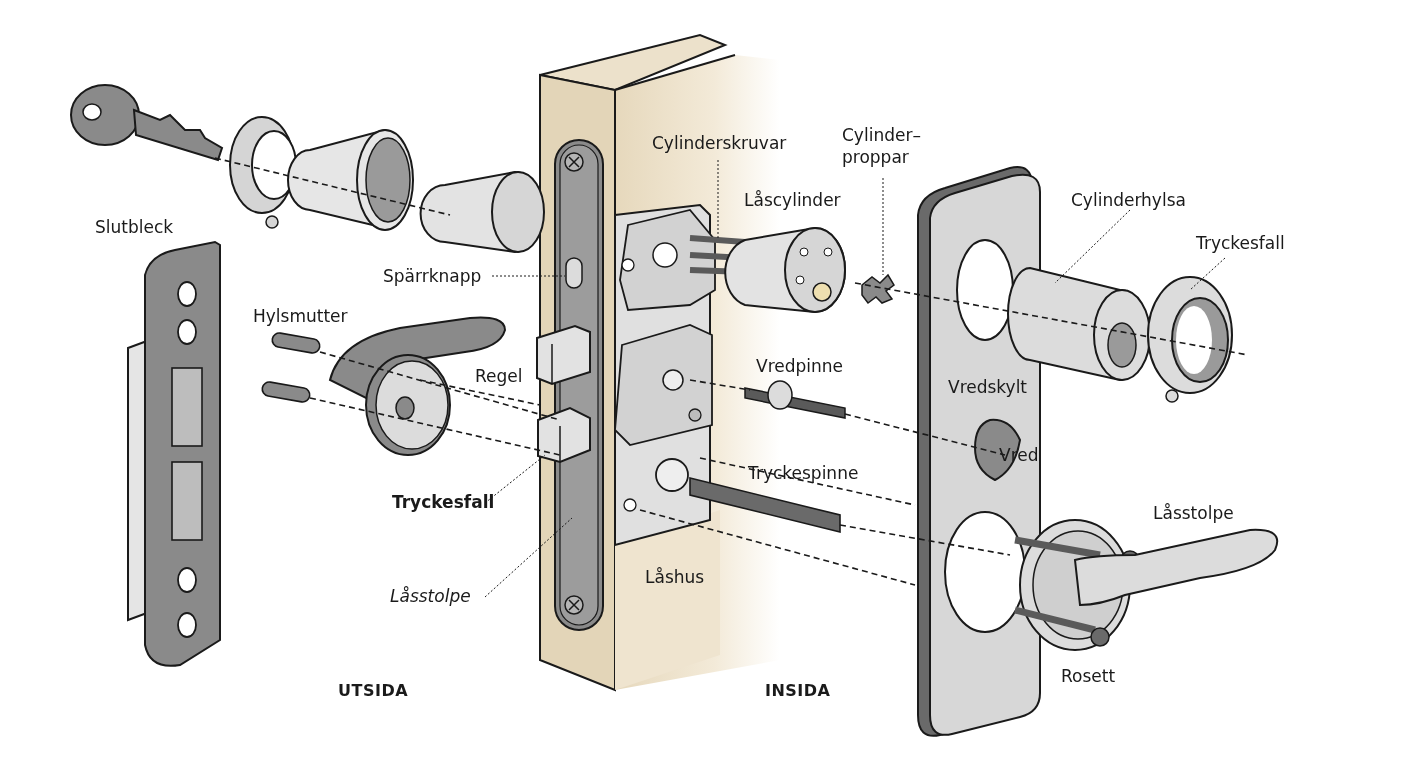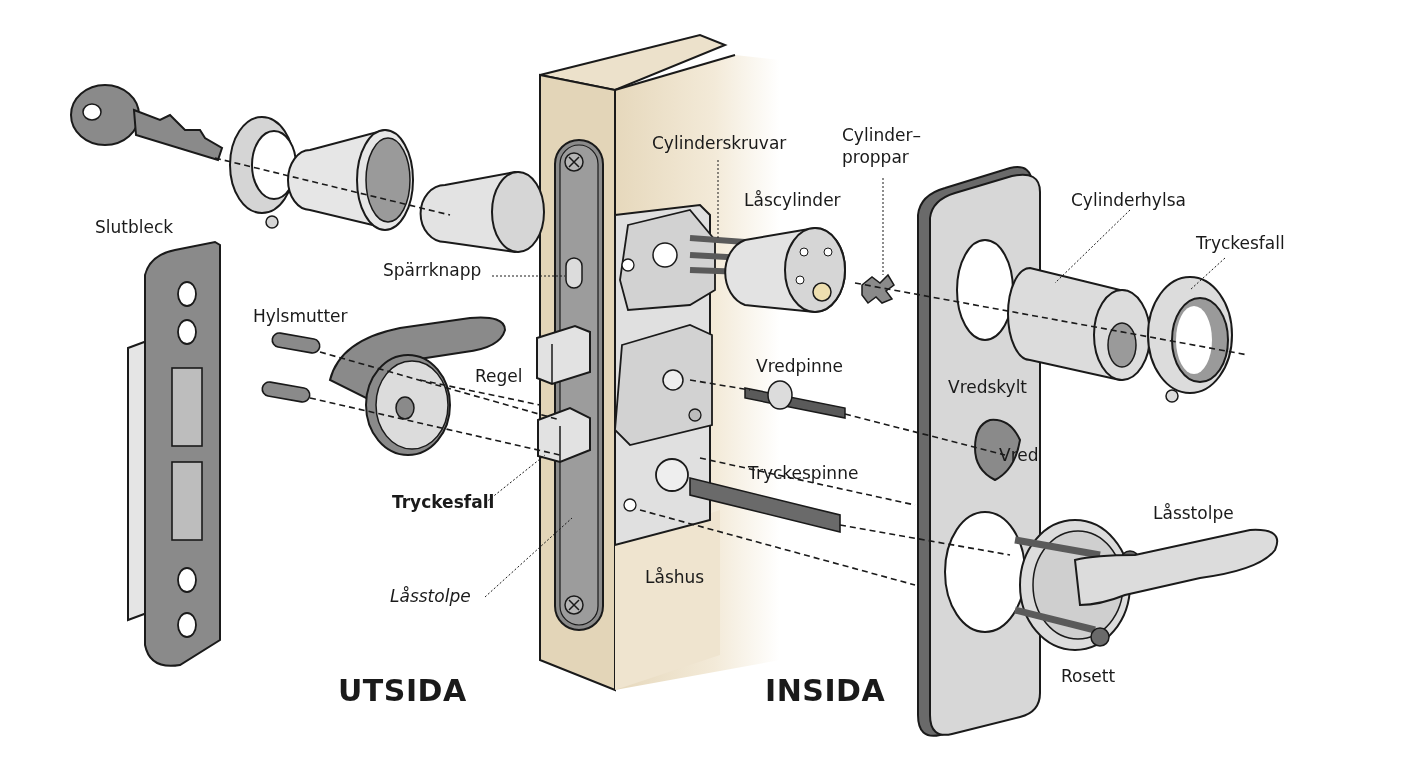--- a/index.html
+++ b/index.html
@@ -1,19 +1,19 @@
 <!DOCTYPE html>
 <html><head>
 <meta charset="utf-8">
 <style>
   html, body { margin:0; padding:0; background:#ffffff; }
   body { width:1423px; height:763px; overflow:hidden; position:relative; font-family:"DejaVu Sans", sans-serif; }
   #stage { position:absolute; left:0; top:0; width:1423px; height:763px; }
   .lbl { position:absolute; font-family:"DejaVu Sans", sans-serif; font-size:17px; color:#1a1a1a; white-space:nowrap; line-height:20px; }
-  .big { font-size:30px; font-weight:bold; letter-spacing:0.5px;text-align:center; }
+  .big { font-size:16px; font-weight:bold; letter-spacing:0.5px;text-align:center; }
 </style>
 </head>
 <body>
 
 <div id="stage">
 <svg width="1423" height="763" viewBox="0 0 1423 763" xmlns="http://www.w3.org/2000/svg">
   <defs>
     <linearGradient id="doorFace" x1="0" x2="1" y1="0" y2="0">
       <stop offset="0" stop-color="#e6d8bc"></stop>
       <stop offset="0.6" stop-color="#f3ead8"></stop>
@@ -185,21 +185,21 @@
     <line x1="883" y1="178" x2="883" y2="275"></line>
     <line x1="1130" y1="210" x2="1055" y2="283"></line>
     <line x1="1225" y1="258" x2="1190" y2="290"></line>
     <line x1="485" y1="503" x2="545" y2="455"></line>
     <line x1="485" y1="597" x2="572" y2="518"></line>
   </g>
 </svg>
 
 
 <div class="lbl" style="left:95px;top:217px;">Slutbleck</div>
-<div class="lbl" style="left:383px;top:260px;">Spärrknapp</div>
+<div class="lbl" style="left:383px;top:266px;">Spärrknapp</div>
 <div class="lbl" style="left:253px;top:306px;">Hylsmutter</div>
 <div class="lbl" style="left:475px;top:366px;">Regel</div>
 <div class="lbl" style="left:392px;top:492px;font-weight:bold;">Tryckesfall</div>
 <div class="lbl" style="left:390px;top:586px;font-style:italic;">Låsstolpe</div>
 <div class="lbl" style="left:645px;top:567px;">Låshus</div>
 <div class="lbl" style="left:652px;top:133px;">Cylinderskruvar</div>
 <div class="lbl" style="left:842px;top:125px;">Cylinder–</div>
 <div class="lbl" style="left:842px;top:147px;">proppar</div>
 <div class="lbl" style="left:744px;top:190px;">Låscylinder</div>
 <div class="lbl" style="left:1071px;top:190px;">Cylinderhylsa</div>

